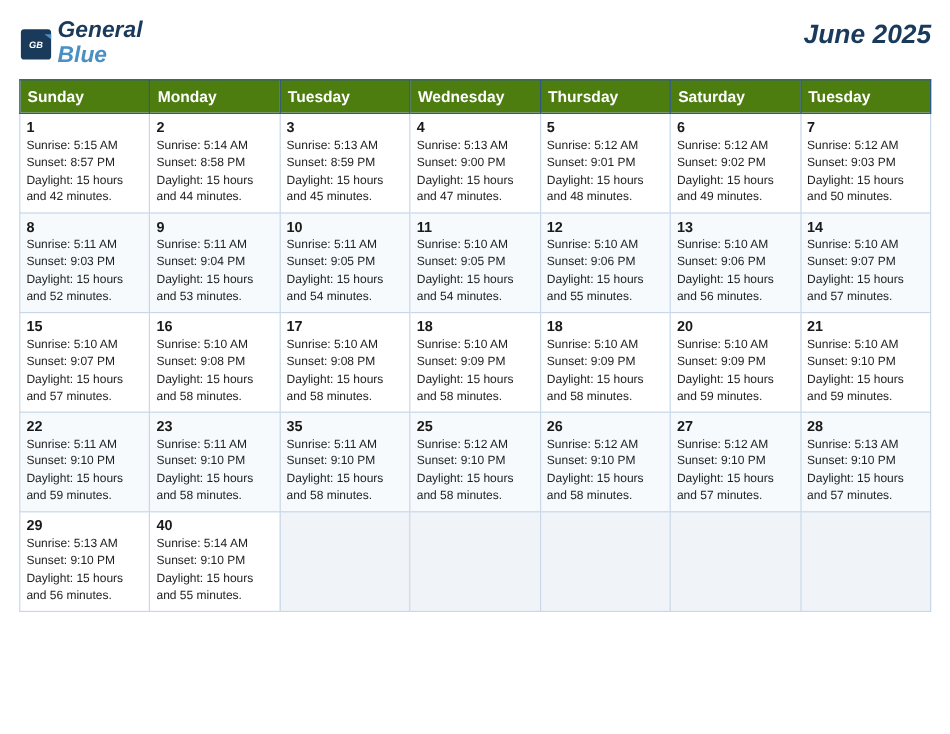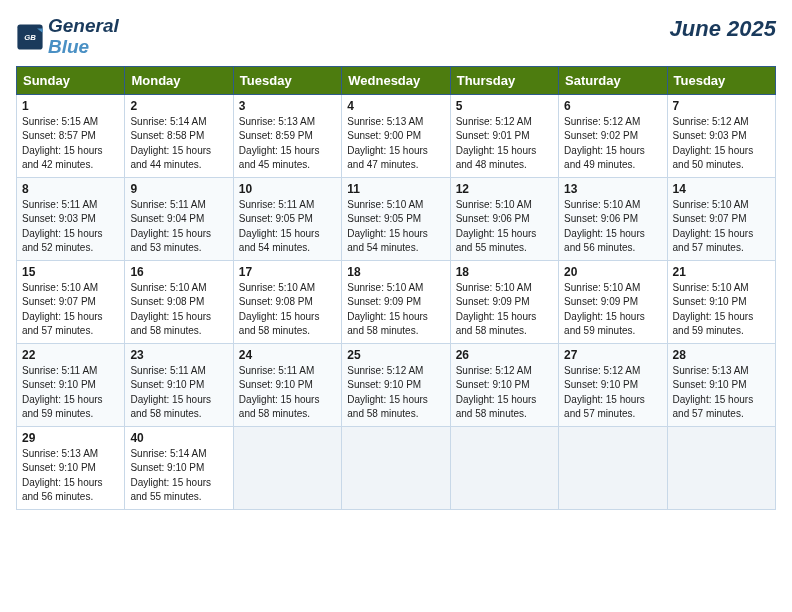--- a/index.html
+++ b/index.html
@@ -297,21 +297,21 @@
         </td>
         <td>
           <div class="day-number">23</div>
           <div class="day-info">
             Sunrise: 5:11 AM<br>
             Sunset: 9:10 PM<br>
             Daylight: 15 hours and 58 minutes.
           </div>
         </td>
         <td>
-          <div class="day-number">24</div>
+          <div class="day-number">35</div>
           <div class="day-info">
             Sunrise: 5:11 AM<br>
             Sunset: 9:10 PM<br>
             Daylight: 15 hours and 58 minutes.
           </div>
         </td>
         <td>
           <div class="day-number">25</div>
           <div class="day-info">
             Sunrise: 5:12 AM<br>

